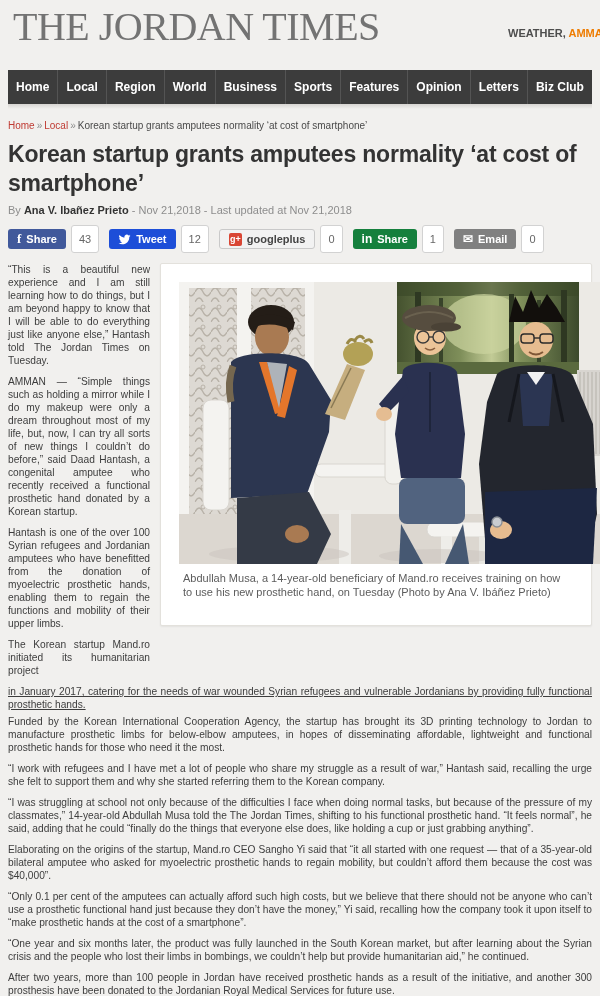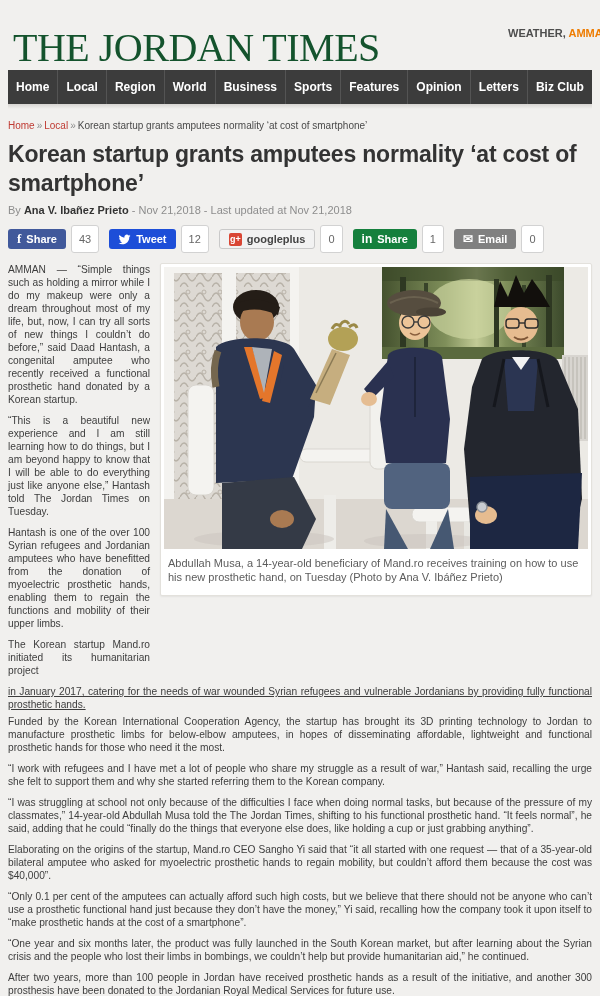--- a/index.html
+++ b/index.html
@@ -1,22 +1,22 @@
 <!DOCTYPE html>
 <html><head>
 <meta charset="utf-8">
 <style>
   * { margin:0; padding:0; box-sizing:border-box; }
   html,body { width:600px; height:996px; overflow:hidden; }
   body { background:#f1f0ee; font-family:"Liberation Sans", sans-serif; color:#3d3d3d; }
 
   
   .header { position:relative; height:62px; }
-  .logo { position:absolute; left:13px; top:24px; font-family:"Liberation Serif","DejaVu Serif",serif;
-          font-size:40px; color:#14532d; text-decoration:none; letter-spacing:-0.5px; white-space:nowrap; }
+  .logo { position:absolute; left:13px; top:3px; font-family:"Liberation Serif","DejaVu Serif",serif;
+          font-size:40px; color:#737373; text-decoration:none; letter-spacing:-0.5px; white-space:nowrap; }
   .weather { position:absolute; left:508px; top:27px; font-size:11px; font-weight:bold; color:#4d4d4d;
              white-space:nowrap; text-decoration:none; }
   .weather .city { color:#ee7c00; }
 
   
   .nav { margin:8px 8px 0; background:#3c3c3c; display:flex; height:34px; }
   .nav a { flex:1 1 auto; display:flex; align-items:center; justify-content:center; color:#fff;
            font-size:12px; font-weight:bold; text-decoration:none; border-left:1px solid #545454; padding:0 6px; white-space:nowrap; }
   .nav a:first-child { border-left:none; }
   .nav-shadow { margin:0 8px; height:5px; background:linear-gradient(#d7d5d2,#f1f0ee); }
@@ -50,21 +50,21 @@
   .icon-mail { font-size:12px; line-height:1; }
 
   
   .article { margin:0 8px; font-size:10.2px; line-height:13px; text-align:justify; color:#3d3d3d; }
   .article p { margin:0 0 8px; }
   .top-row { display:flex; align-items:flex-start; }
   .left-col { flex:0 0 142px; width:142px; }
   .left-col p:last-child { margin-bottom:0; }
 
   .photo-card { margin-left:10px; width:432px; background:#fff; border:1px solid #e3e1dc;
-                border-radius:2px; padding:3px; box-shadow:0 1px 2px rgba(0,0,0,.06); }
+                border-radius:2px; padding:18px; box-shadow:0 1px 2px rgba(0,0,0,.06); }
   .photo-svg { width:424px; height:282px; display:block; }
   .caption { padding:7px 4px 8px; font-size:11px; line-height:14px; color:#5c5c5c; text-align:left; }
 
   .wide { margin-top:8px; }
   .wide p.cont { margin-bottom:4px;text-decoration:underline; }
 </style>
 </head>
 <body>
 
 <div class="header">
@@ -128,22 +128,22 @@
   <button class="share-btn em">
       <span class="icon-mail">✉</span>
       <span>Email</span>
     </button>
   <span class="count">0</span>
 </div>
 
 <div class="article">
   <div class="top-row">
     <div class="left-col">
+      <p>“This is a beautiful new experience and I am still learning how to do things, but I am beyond happy to know that I will be able to do everything just like anyone else,” Hantash told The Jordan Times on Tuesday.</p>
       <p>AMMAN — “Simple things such as holding a mirror while I do my makeup were only a dream throughout most of my life, but, now, I can try all sorts of new things I couldn’t do before,” said Daad Hantash, a congenital amputee who recently received a functional prosthetic hand donated by a Korean startup.</p>
-      <p>“This is a beautiful new experience and I am still learning how to do things, but I am beyond happy to know that I will be able to do everything just like anyone else,” Hantash told The Jordan Times on Tuesday.</p>
       <p>Hantash is one of the over 100 Syrian refugees and Jordanian amputees who have benefitted from the donation of myoelectric prosthetic hands, enabling them to regain the functions and mobility of their upper limbs.</p>
       <p>The Korean startup Mand.ro initiated its humanitarian project</p>
     </div>
 
     <div class="photo-card">
 
       <svg class="photo-svg" viewBox="0 0 424 282" preserveAspectRatio="none">
         <defs>
           <pattern id="grille" width="16" height="20" patternUnits="userSpaceOnUse">
             <path d="M0 10 Q4 2 8 10 T16 10" stroke="#b8b2a8" fill="none" stroke-width="1.4"></path>

